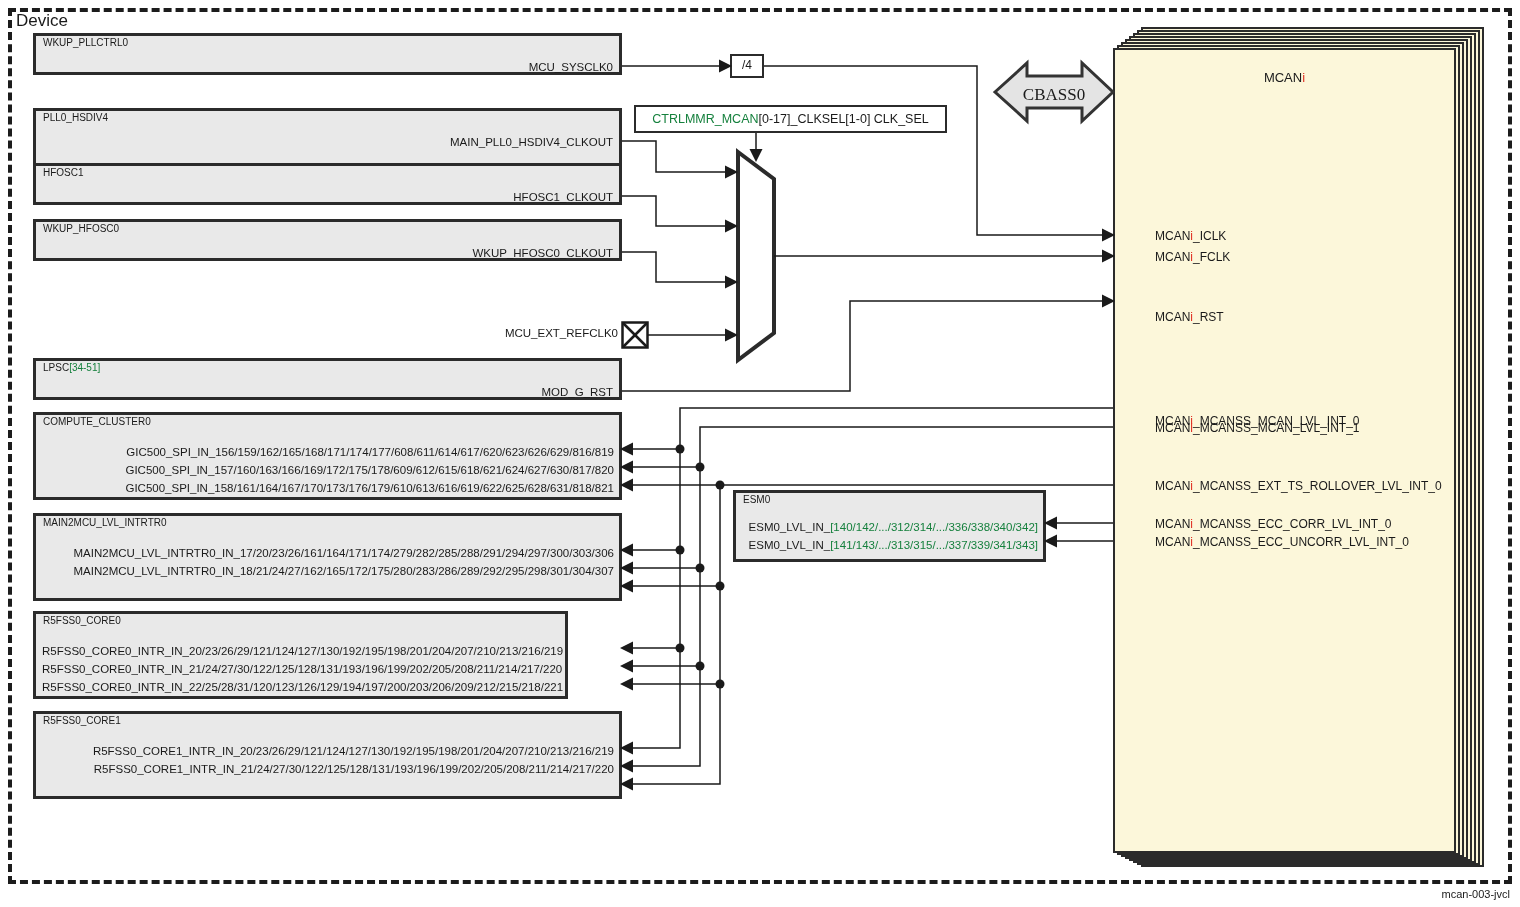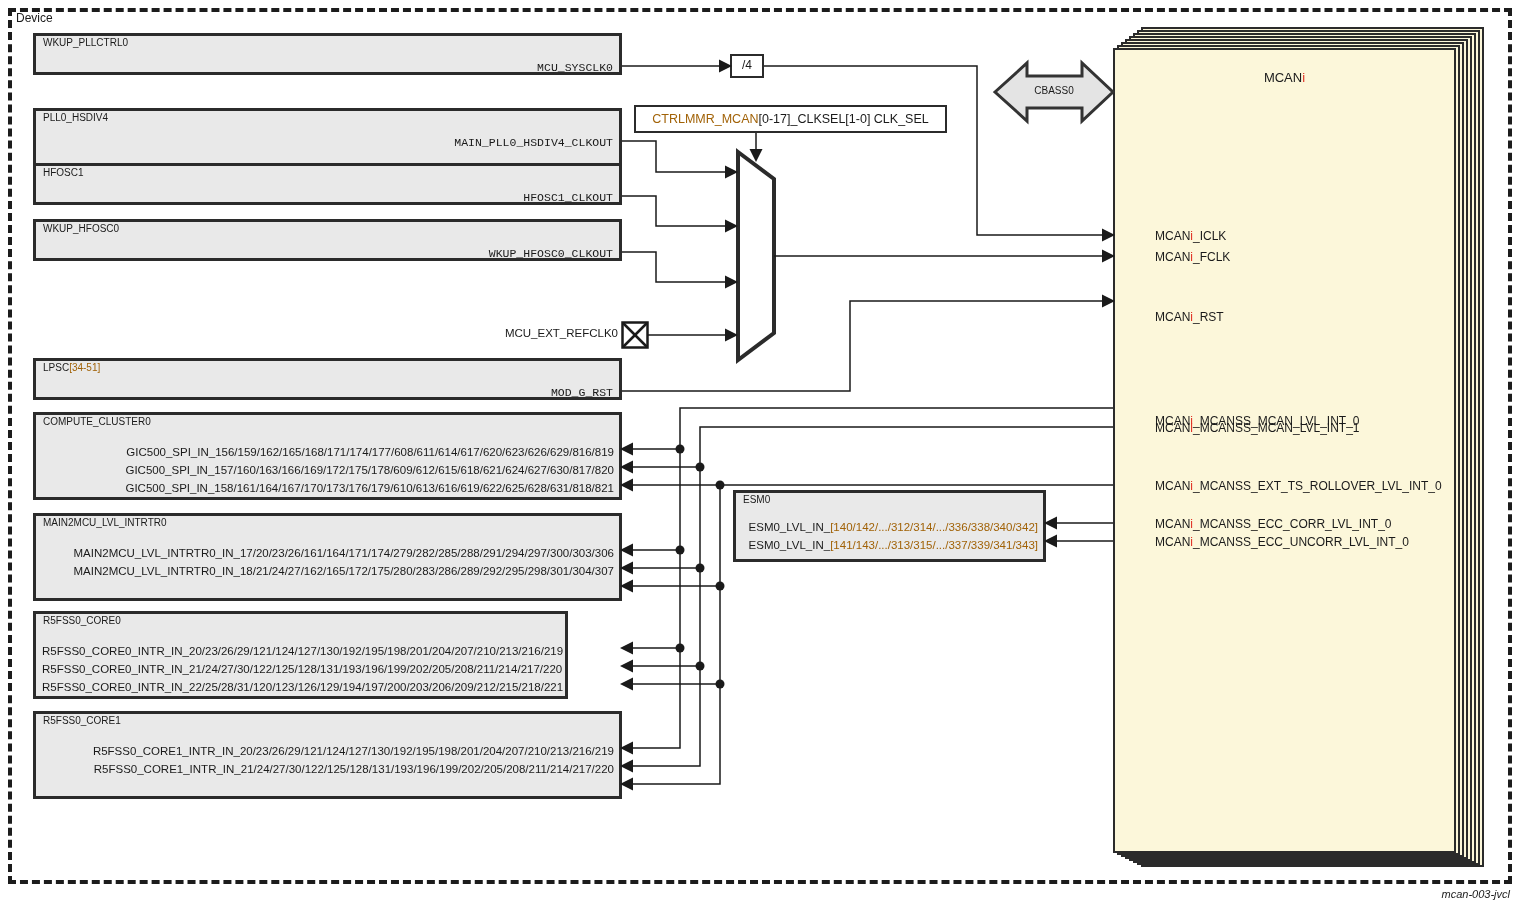--- a/index.html
+++ b/index.html
@@ -1,45 +1,45 @@
 <!DOCTYPE html>
 <html><head>
 <meta charset="utf-8">
 <style>
   html,body{margin:0;padding:0;background:#ffffff;}
   .canvas{position:relative;width:1520px;height:907px;background:#ffffff;overflow:hidden;
           font-family:"Liberation Sans", sans-serif;color:#1A1A1A;}
   .frame{position:absolute;left:8px;top:8px;width:1504px;height:876px;border:4px dashed #1C1C1C;
          box-sizing:border-box;z-index:0;}
-  .device{position:absolute;left:16px;top:11px;font-size:12px;z-index:6;white-space:nowrap;text-align:right;}
-  .figid{position:absolute;right:10px;top:888px;font-size:11px;z-index:6;white-space:nowrap;font-style:italic;}
+  .device{position:absolute;left:16px;top:11px;font-size:17px;z-index:6;white-space:nowrap;text-align:right;}
+  .figid{position:absolute;right:10px;top:888px;font-size:11px;z-index:6;white-space:nowrap;}
   .blk{position:absolute;background:#E9E9E9;border:3px solid #2B2B2B;box-sizing:border-box;z-index:2;}
   .title{position:absolute;top:1px;left:7px;font-size:10px;white-space:nowrap;}
-  .port{position:absolute;right:6px;font-size:11.5px;white-space:nowrap;font-family:Liberation Mono, monospace;}
+  .port{position:absolute;right:6px;font-size:11.5px;white-space:nowrap;}
   .rows{position:absolute;top:28px;left:6px;right:5px;font-size:11.5px;line-height:18px;
         text-align:right;white-space:nowrap;}
   .rows.left{text-align:right;top:25px;}
-  .link{color:#a16207;}
+  .link{color:#15803d;}
   .red{color:#E03023;}
   .selbox{position:absolute;left:634px;top:105px;width:313px;height:28px;background:#ffffff;
           border:2px solid #2B2B2B;box-sizing:border-box;text-align:center;font-size:12.5px;
           line-height:24px;white-space:nowrap;z-index:2;}
   .divbox{position:absolute;left:730px;top:54px;width:34px;height:24px;background:#ffffff;
           border:2.5px solid #2B2B2B;box-sizing:border-box;text-align:center;font-size:12px;
           line-height:18px;z-index:2;}
   .extlabel{position:absolute;right:902px;top:327px;font-size:11.5px;white-space:nowrap;z-index:2;}
   .mlayer{position:absolute;width:343px;background:#FCF7DA;border:2px solid #2B2B2B;
           box-sizing:border-box;z-index:1;}
   .mcan-main{position:absolute;left:1113px;top:48px;width:343px;height:805px;background:#FCF7DA;
              border:2.5px solid #2B2B2B;box-sizing:border-box;z-index:2;}
   .mcan-title{position:absolute;top:20px;left:0;right:0;text-align:center;font-size:13px;white-space:nowrap;}
   .mport{position:absolute;left:8px;font-size:12px;white-space:nowrap;margin-left:32px;}
   .wires{position:absolute;left:0;top:0;z-index:5;pointer-events:none;}
   .cbass-label{position:absolute;left:995px;top:85px;width:118px;text-align:center;
-               font-size:10px;z-index:6;white-space:nowrap;}
+               font-size:17px;z-index:6;white-space:nowrap;font-family:Liberation Serif, serif;}
 </style>
 </head>
 <body>
 
 <div class="canvas">
 
   <div class="frame"></div>
   <div class="device">Device</div>
   <div class="figid">mcan-003-jvcl</div>
 

